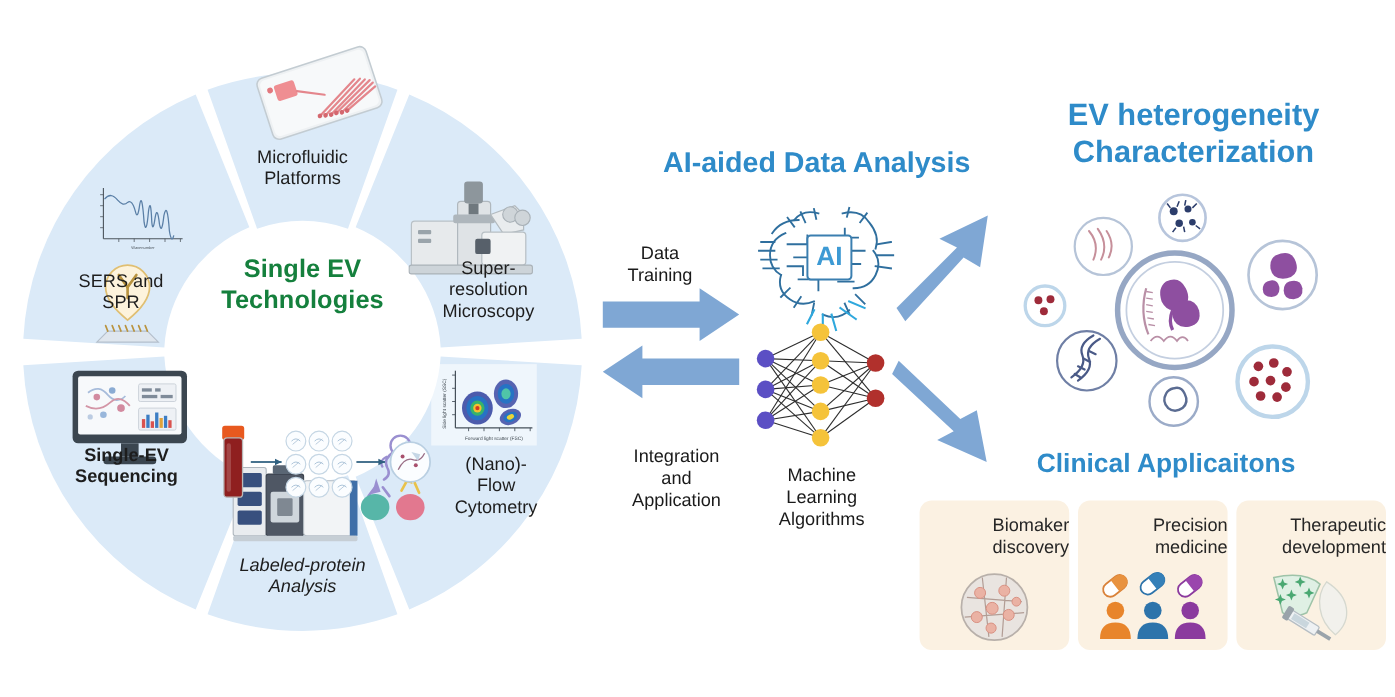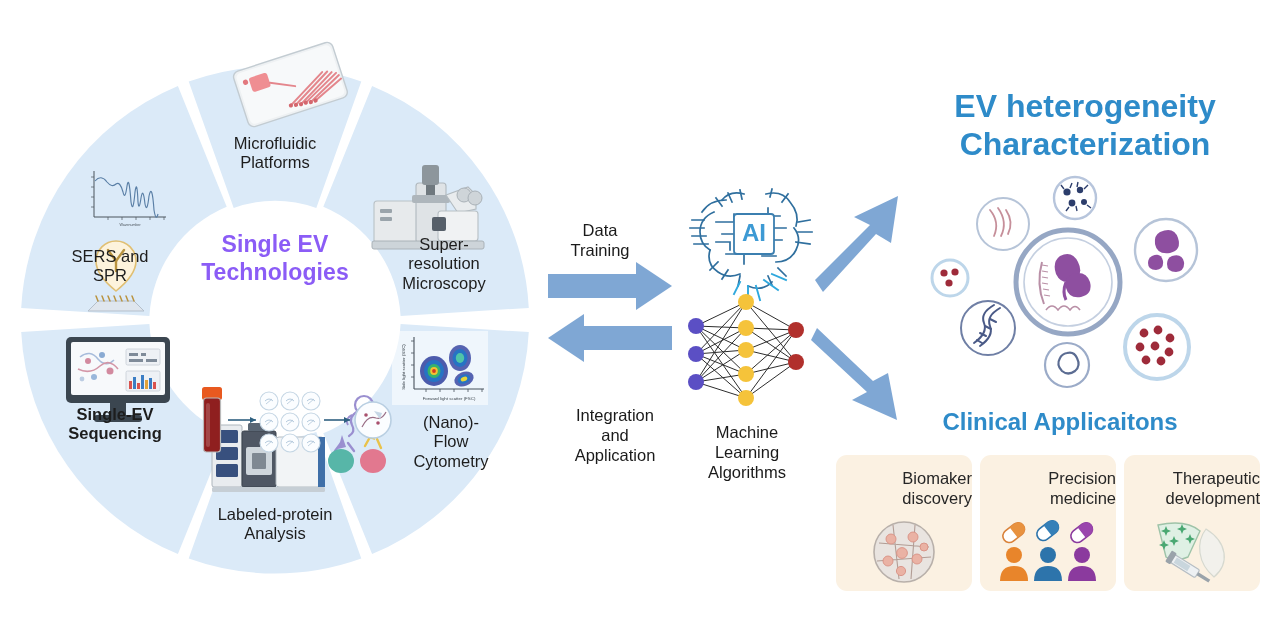--- a/index.html
+++ b/index.html
@@ -5,27 +5,27 @@
   html,body{margin:0;padding:0;background:#ffffff;}
   body{width:1268px;height:634px;position:relative;overflow:hidden;
        font-family:"Liberation Sans","DejaVu Sans",sans-serif;color:#1a1a1a;}
   .stage{position:absolute;inset:0;}
 
   
   #wheel{position:absolute;left:20px;top:65px;width:510px;height:510px;}
   .seg-label{position:absolute;text-align:center;font-size:16.5px;line-height:1.18;
              color:#1d1d1d;white-space:pre-line;}
   .hub-title{position:absolute;text-align:center;font-weight:bold;font-size:23px;
-             line-height:1.2;color:#8b5cf6;letter-spacing:.1px;white-space:pre-line;}
+             line-height:1.2;color:#15803d;letter-spacing:.1px;white-space:pre-line;}
 
   
   .hdr{position:absolute;font-weight:bold;color:#2e8bc9;line-height:1.18;
        text-align:center;white-space:pre-line;}
   #ai-hdr{left:560px;top:132px;width:365px;font-size:26px;}
-  #ev-hdr{left:905px;top:88px;width:360px;font-size:32px;}
+  #ev-hdr{left:905px;top:88px;width:360px;font-size:28px;}
   #clin-hdr{left:880px;top:408px;width:360px;font-size:24px;}
 
   .side-lbl{position:absolute;text-align:center;font-size:16.5px;line-height:1.22;
             color:#1a1a1a;white-space:pre-line;}
   .ml-lbl{position:absolute;text-align:center;font-size:16.5px;line-height:1.22;
           color:#1a1a1a;white-space:pre-line;}
 
   
   .card{position:absolute;top:455px;width:136px;height:136px;border-radius:11px;
         background:#fbf1e2;}
@@ -282,28 +282,29 @@
 Technologies</div>
 
   <div class="seg-label" style="left:178px;top:69px;width:154px;">Microfluidic
 Platforms</div>
   <div class="seg-label" style="left:358px;top:170px;width:132px;">Super-
 resolution
 Microscopy</div>
   <div class="seg-label" style="left:365px;top:348px;width:132px;">(Nano)-
 Flow
 Cytometry</div>
-  <div class="seg-label" style="left:170px;top:440px;width:170px;">Labeled-protein
+  <div class="seg-label" style="left:170px;top:440px;width:170px;font-style:italic;">Labeled-protein
 Analysis</div>
   <div class="seg-label" style="left:20px;top:340px;width:150px;font-weight:bold;">Single-EV
 Sequencing</div>
   <div class="seg-label" style="left:22px;top:182px;width:136px;">SERS and
 SPR</div>
 </div>
 
+<div id="ai-hdr" class="hdr">AI-aided Data Analysis</div>
 
 <div class="side-lbl" style="left:540px;top:220px;width:120px;">Data
 Training</div>
 <div class="side-lbl" style="left:550px;top:378px;width:130px;margin-top:27px;">Integration
 and
 Application</div>
 <div class="ml-lbl" style="left:678px;top:422px;width:138px;">Machine
 Learning
 Algorithms</div>
 

